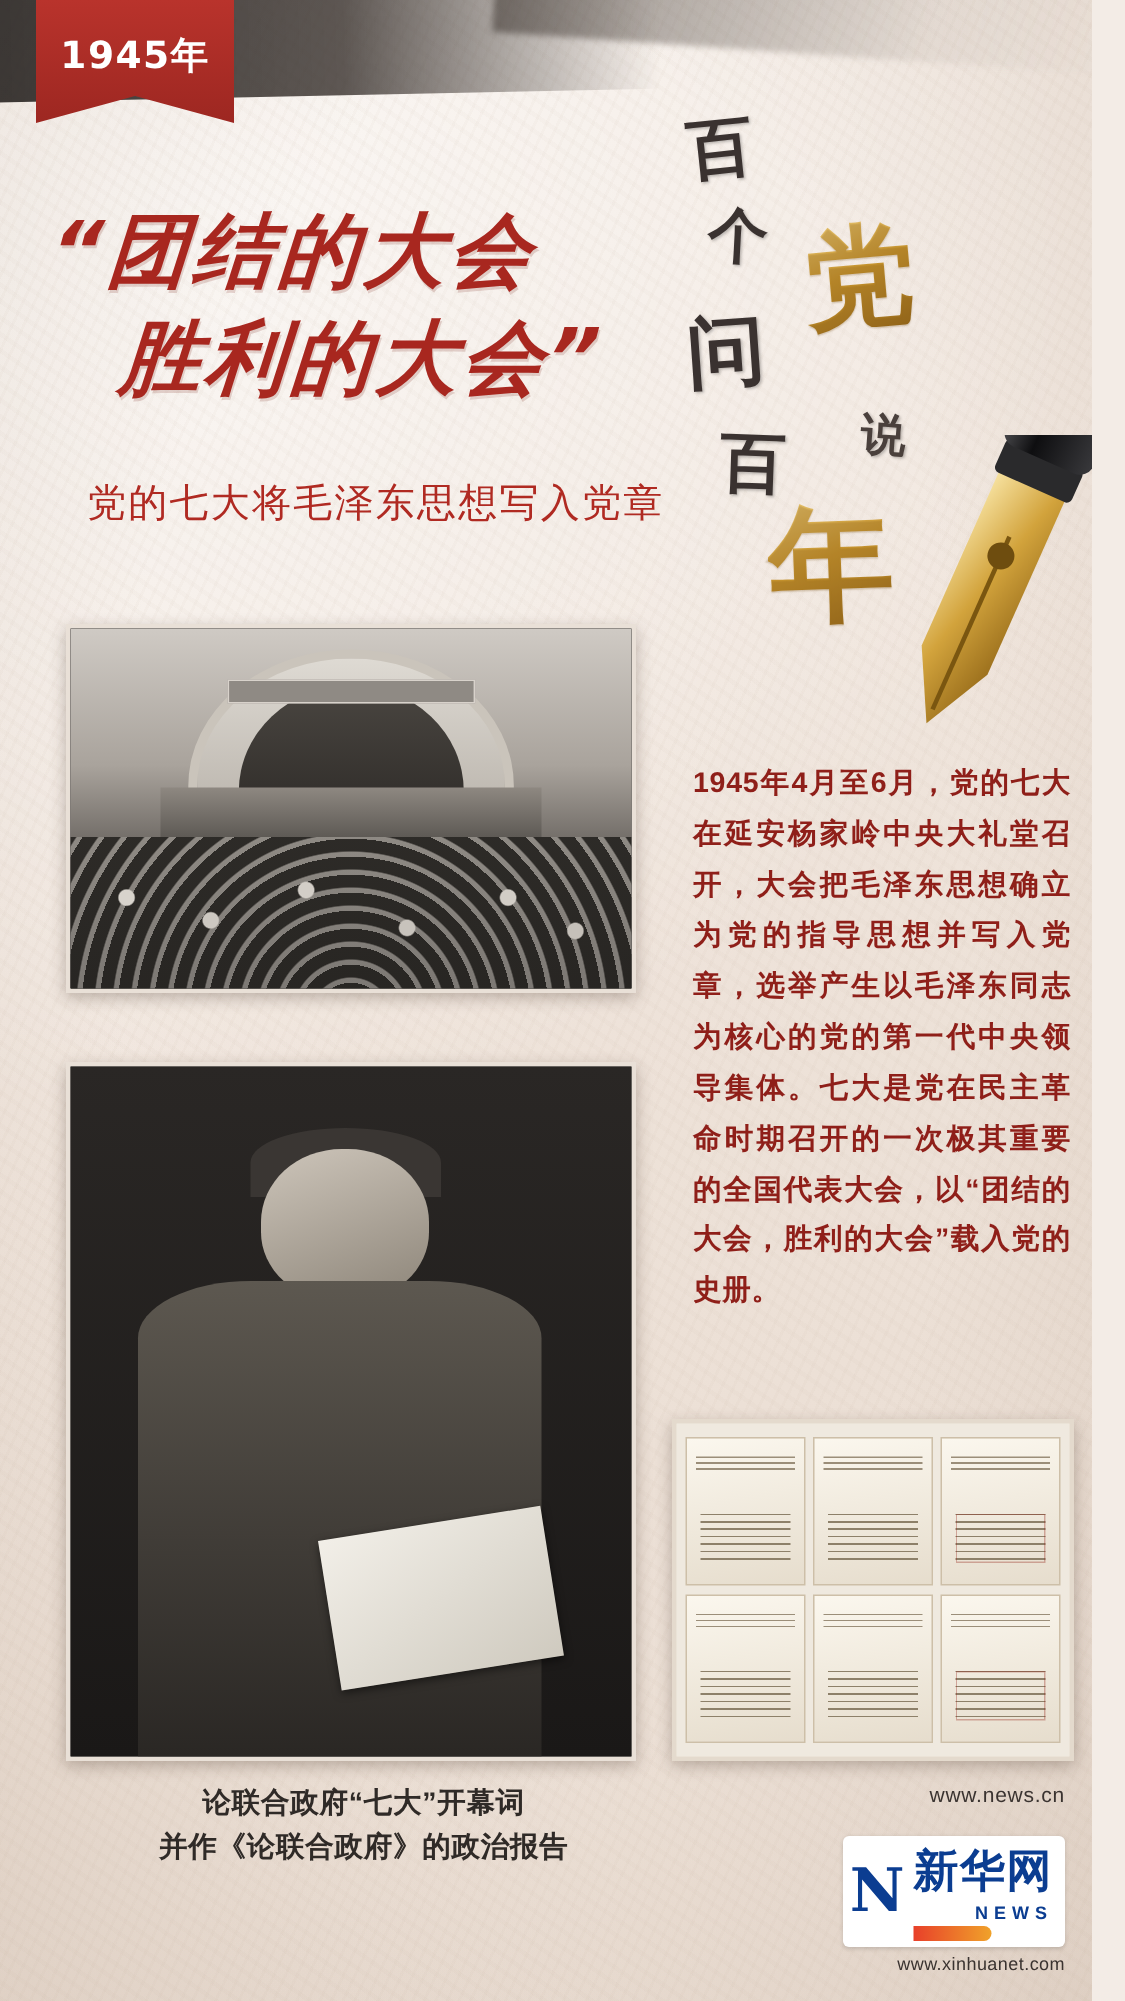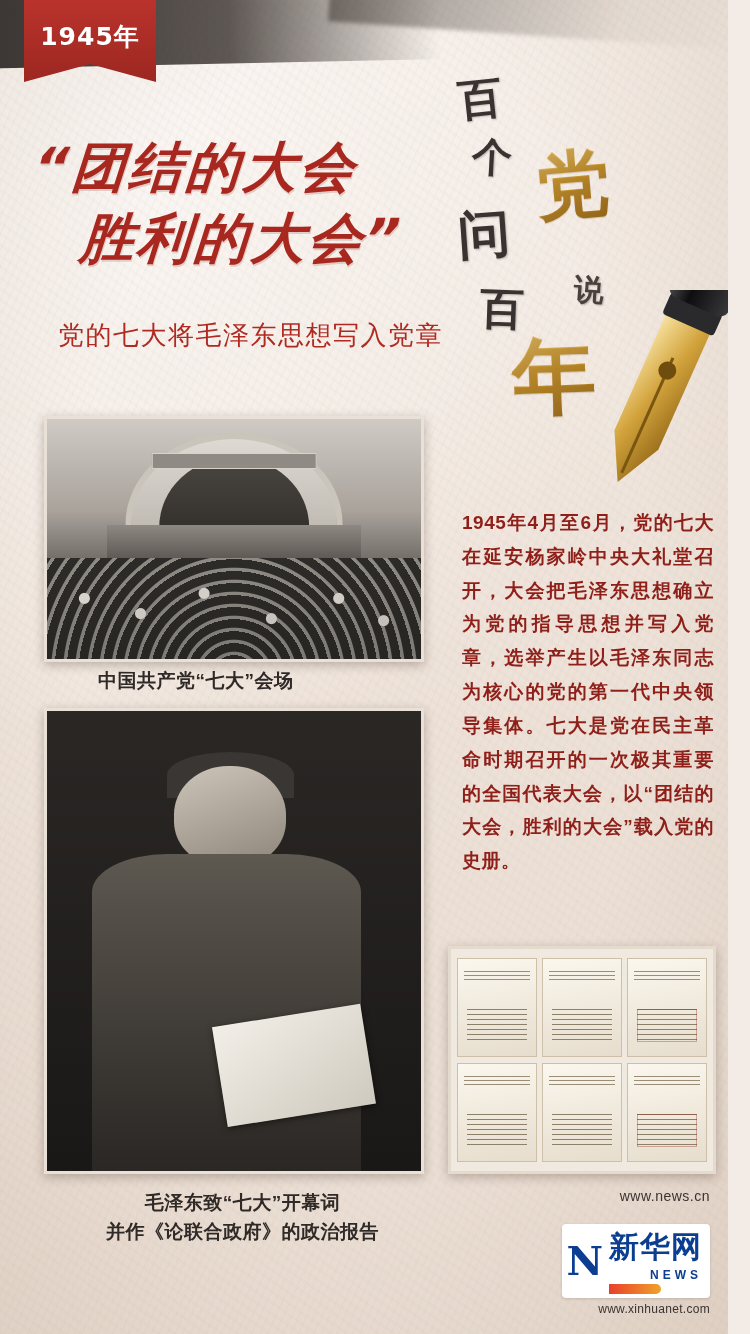--- a/index.html
+++ b/index.html
@@ -307,32 +307,31 @@
 
   <div class="photo-frame ph1">
     <div class="hall">
       <div class="arch"></div>
       <div class="arch-inner"></div>
       <div class="banner"></div>
       <div class="stage"></div>
       <div class="crowd"></div>
     </div>
   </div>
-  <div class="cap cap1">中国共产党“七大”会场</div>
 
   <div class="photo-frame ph2">
     <div class="portrait">
       <div class="hair"></div>
       <div class="face"></div>
       <div class="body"></div>
       <div class="paper"></div>
     </div>
   </div>
   <div class="cap cap2">
-    <div>毛泽东致“七大”开幕词</div>
+    <div>论联合政府“七大”开幕词</div>
     <div>并作《论联合政府》的政治报告</div>
   </div>
 
   <div class="photo-frame ph3">
     <div class="cards">
       <div class="row">
         <div class="card"></div>
           <div class="card"></div>
           <div class="card red-seal"></div>
       </div>

